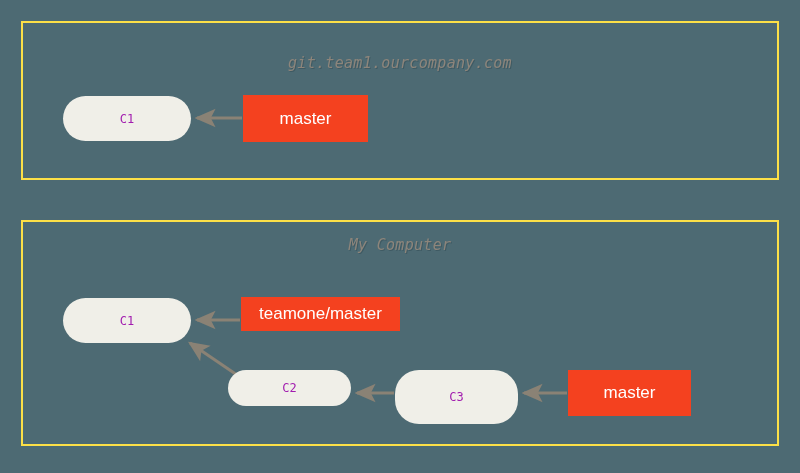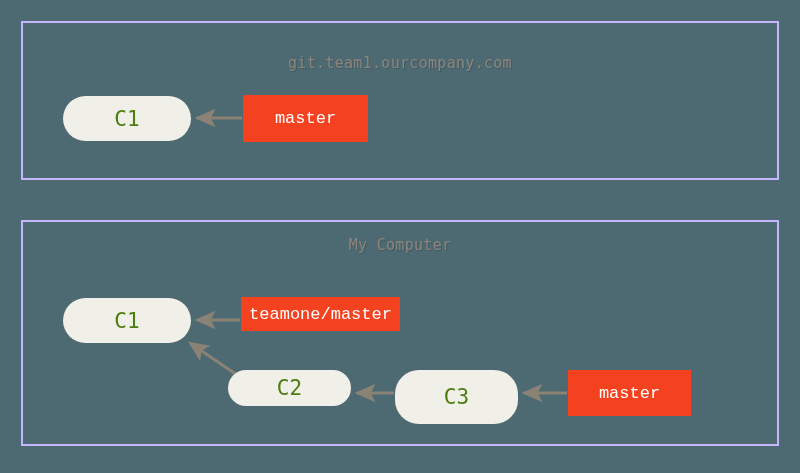--- a/index.html
+++ b/index.html
@@ -17,22 +17,23 @@
   #canvas {
     position: absolute;
     left: 0;
     top: 0;
     width: 800px;
     height: 473px;
   }
   .panel {
     position: absolute;
     box-sizing: border-box;
-    border: 2px solid #c4b5fd;
+    border: 2px solid #fde047;
     background: transparent;
+    font-style: italic;
   }
   #panel-remote {
     left: 21px;
     top: 21px;
     width: 758px;
     height: 159px;
   }
   #panel-local {
     left: 21px;
     top: 220px;
@@ -54,35 +55,35 @@
   #title-local  { left: 0; top: 14px; text-align: center; }
 
   .commit {
     position: absolute;
     box-sizing: border-box;
     background: #f0efe8;
     border-radius: 24px;
     display: flex;
     align-items: center;
     justify-content: center;
-    color: #4d7c0f;
-    font-size: 21px;
+    color: #a21caf;
+    font-size: 12px;
     font-family: "DejaVu Sans Mono", monospace;
     user-select: none;
   }
   .branch {
     position: absolute;
     box-sizing: border-box;
     background: #f4411f;
     display: flex;
     align-items: center;
     justify-content: center;
     color: #ffffff;
     font-size: 17px;
-    font-family: Liberation Mono, monospace;
+    font-family: Liberation Sans, sans-serif;
     user-select: none;
     white-space: nowrap;
   }
 
   
   #commit-c1-remote { left: 63px;  top: 96px;  width: 128px; height: 45px; }
   #branch-master-remote { left: 243px; top: 95px; width: 125px; height: 47px; }
 
   
   #commit-c1-local { left: 63px;  top: 298px; width: 128px; height: 45px; }

